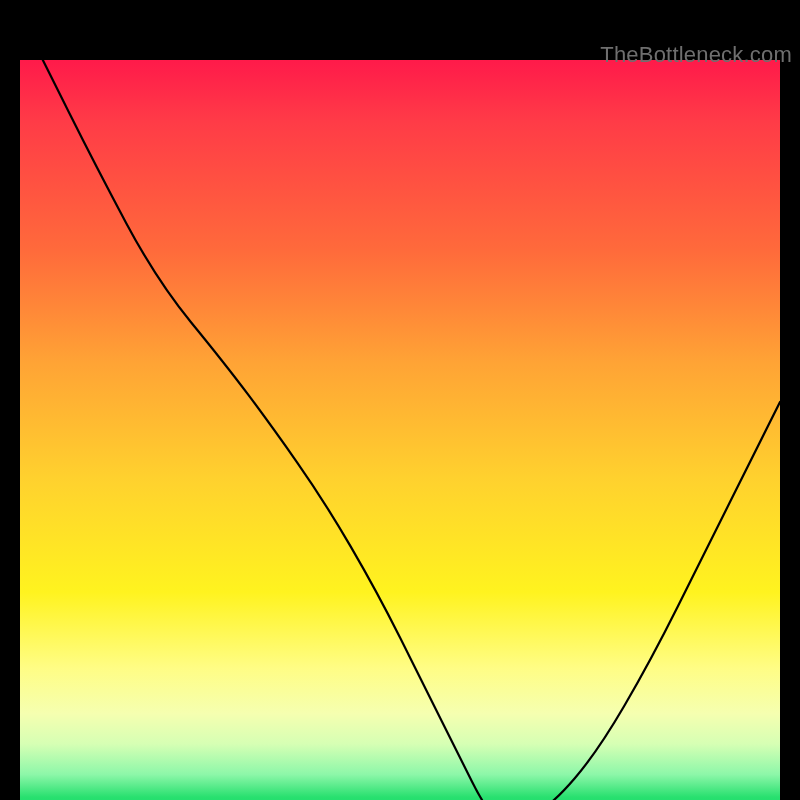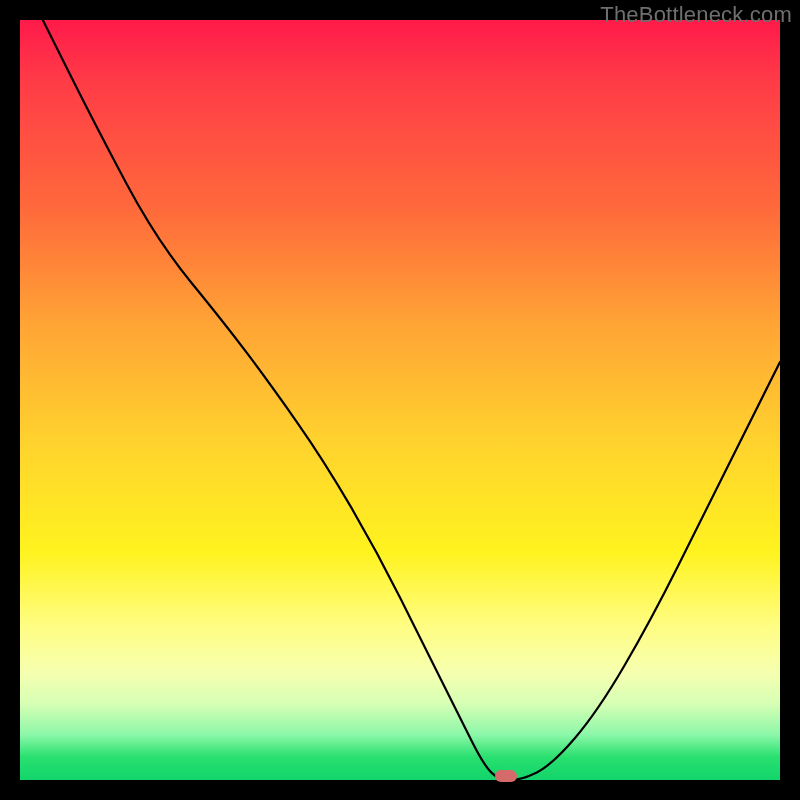--- a/index.html
+++ b/index.html
@@ -9,20 +9,21 @@
     height: 800px;
     background: #000;
     overflow: hidden;
     font-family: Arial, Helvetica, sans-serif;
   }
   .stage {
     position: relative;
     width: 800px;
     height: 588px;
     background: #000;
+    margin-top: 40px;
   }
   .watermark {
     position: absolute;
     top: 2px;
     right: 8px;
     color: #6f6f6f;
     font-size: 22px;
     font-weight: 400;
     letter-spacing: 0.2px;
     z-index: 30;

